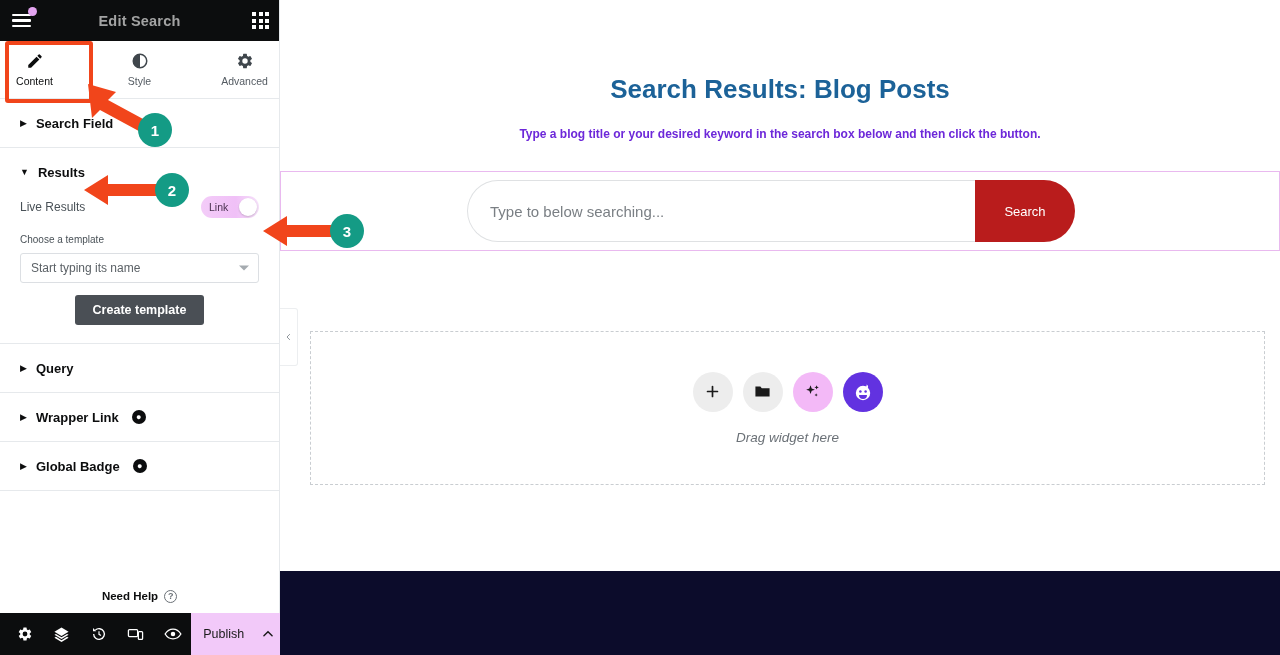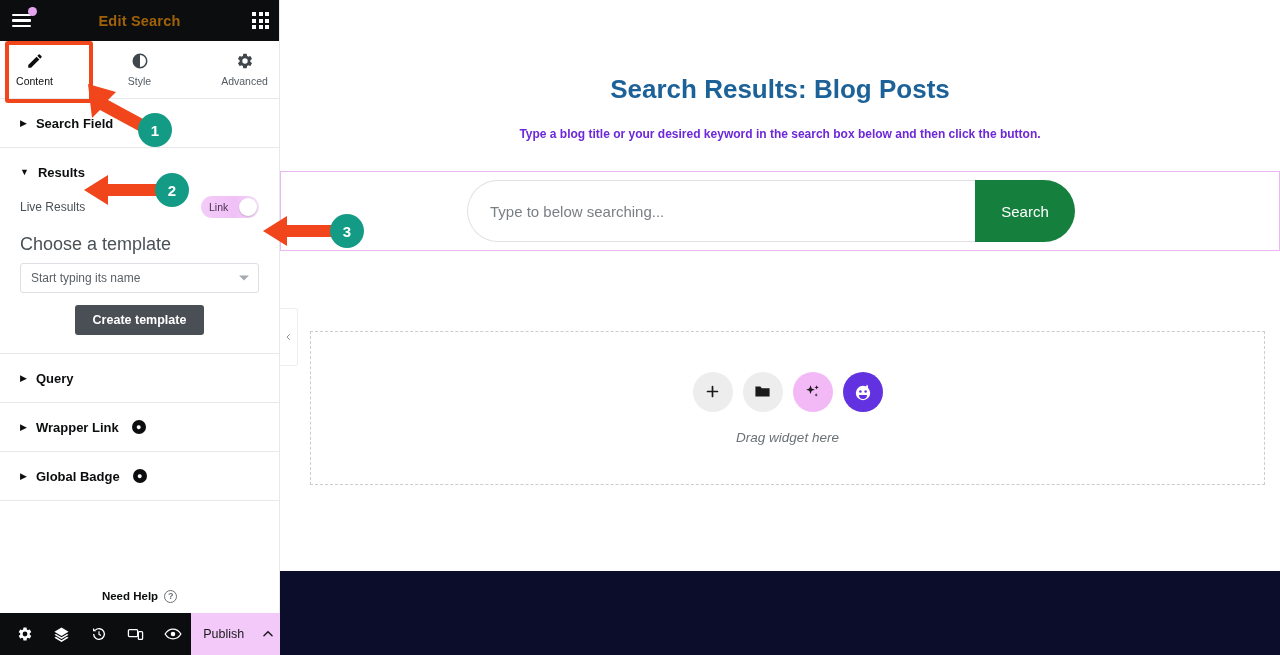--- a/index.html
+++ b/index.html
@@ -23,21 +23,21 @@
     position: relative;
     height: 41px; background: #0c0d0e;
     display: flex; align-items: center; justify-content: space-between;
     padding: 0 10px;
   }
   .hamburger { position: relative; width: 26px; height: 26px; cursor: pointer;
     display: flex; flex-direction: column; justify-content: center; gap: 3px; padding-left: 2px; }
   .hamburger i { display: block; width: 19px; height: 2.6px; background: #fff; border-radius: 1px; }
   .ham-dot { position: absolute; right: -1px; top: -1px; width: 9px; height: 9px;
     border-radius: 50%; background: #e4a4f0; }
-  #panel-title { color: #a16207; font-size: 14.5px; font-weight: bold;
+  #panel-title { color: #a3a3a3; font-size: 14.5px; font-weight: bold;
     letter-spacing: .2px; position: absolute; left: 0; right: 0; text-align: center; }
   .grid-icon { position: relative; z-index: 2; display: grid;
     grid-template-columns: repeat(3, 4px); grid-template-rows: repeat(3, 4px);
     gap: 2.5px; cursor: pointer; }
   .grid-icon i { display: block; width: 4px; height: 4px; background: #fff; }
 
   
   #tabs { display: flex; height: 58px; background: #fff; border-bottom: 1px solid #e6e9ec; gap: 36px; }
   .tab { flex: 1; display: flex; flex-direction: column; align-items: center;
     justify-content: center; gap: 5px; cursor: pointer; position: relative; }
@@ -67,21 +67,21 @@
     margin-bottom: 16px; }
   .ctrl-label { font-size: 12px; color: #495157; }
 
   .switch { position: relative; width: 58px; height: 22px; border-radius: 11px;
     background: linear-gradient(90deg,#f3ccf8 0%,#f0c0f7 60%,#f6e2fa 100%);
     cursor: pointer; display: flex; align-items: center; }
   .switch .sw-text { font-size: 10.5px; color: #4a3150; margin-left: 8px; font-weight: normal; }
   .switch .knob { position: absolute; right: 2px; top: 2px; width: 18px; height: 18px;
     border-radius: 50%; background: #fff; box-shadow: 0 1px 2px rgba(0,0,0,.18); }
 
-  .field-label { font-size: 18px; color: #495157; margin-bottom: 8px; display: block; margin-top: 13px; }
+  .field-label { font-size: 10px; color: #495157; margin-bottom: 8px; display: block; margin-top: 13px; }
   .select {
     position: relative; height: 30px; border: 1px solid #dcdfe3; border-radius: 3px;
     background: #fff; display: flex; align-items: center; padding: 0 26px 0 10px;
     font-size: 12px; color: #5b6166; cursor: pointer;
   }
   .select .arrow { position: absolute; right: 9px; top: 50%; transform: translateY(-50%);
     width: 0; height: 0; border-left: 5px solid transparent; border-right: 5px solid transparent;
     border-top: 5px solid #a5abb0; }
   .btn-create { display: block; margin: 12px auto 0; background: #4a4f55; color: #fff;
     border: none; border-radius: 3px; height: 30px; padding: 0 18px; font-size: 12.5px;
@@ -111,21 +111,21 @@
   #page-sub { text-align: center; margin-top: 22px; font-size: 12px; font-weight: bold;
     color: #6d28d9; }
 
   #search-widget { position: absolute; left: 0; top: 163px; width: 1000px; height: 80px;
     border: 1.5px solid #e9b9ef; display: flex; align-items: center; }
   #search-inner { position: relative; margin-left: 186px; width: 608px; height: 62px;
     display: flex; }
   #search-input { flex: 1; border: 1px solid #dfe1e3; border-right: none;
     border-radius: 31px 0 0 31px; background: #fff; display: flex; align-items: center;
     padding-left: 22px; font-size: 15px; color: #7a7f84; cursor: text; }
-  #search-btn { width: 100px; background: #15803d; color: #fff; font-size: 15px;
+  #search-btn { width: 100px; background: #b91c1c; color: #fff; font-size: 13px;
     border-radius: 0 31px 31px 0; display: flex; align-items: center;
     justify-content: center; cursor: pointer; }
 
   #collapse-handle { position: absolute; left: 0; top: 300px; width: 18px; height: 58px;
     background: #fff; border: 1px solid #eceef0; border-left: none; border-radius: 0 3px 3px 0;
     display: flex; align-items: center; justify-content: center; font-size: 10px;
     color: #8a9096; cursor: pointer; z-index: 5; }
 
   #dropzone { position: absolute; left: 30px; top: 323px; width: 955px; height: 154px;
     border: 1.5px dashed #c9cdd1; display: flex; flex-direction: column;

